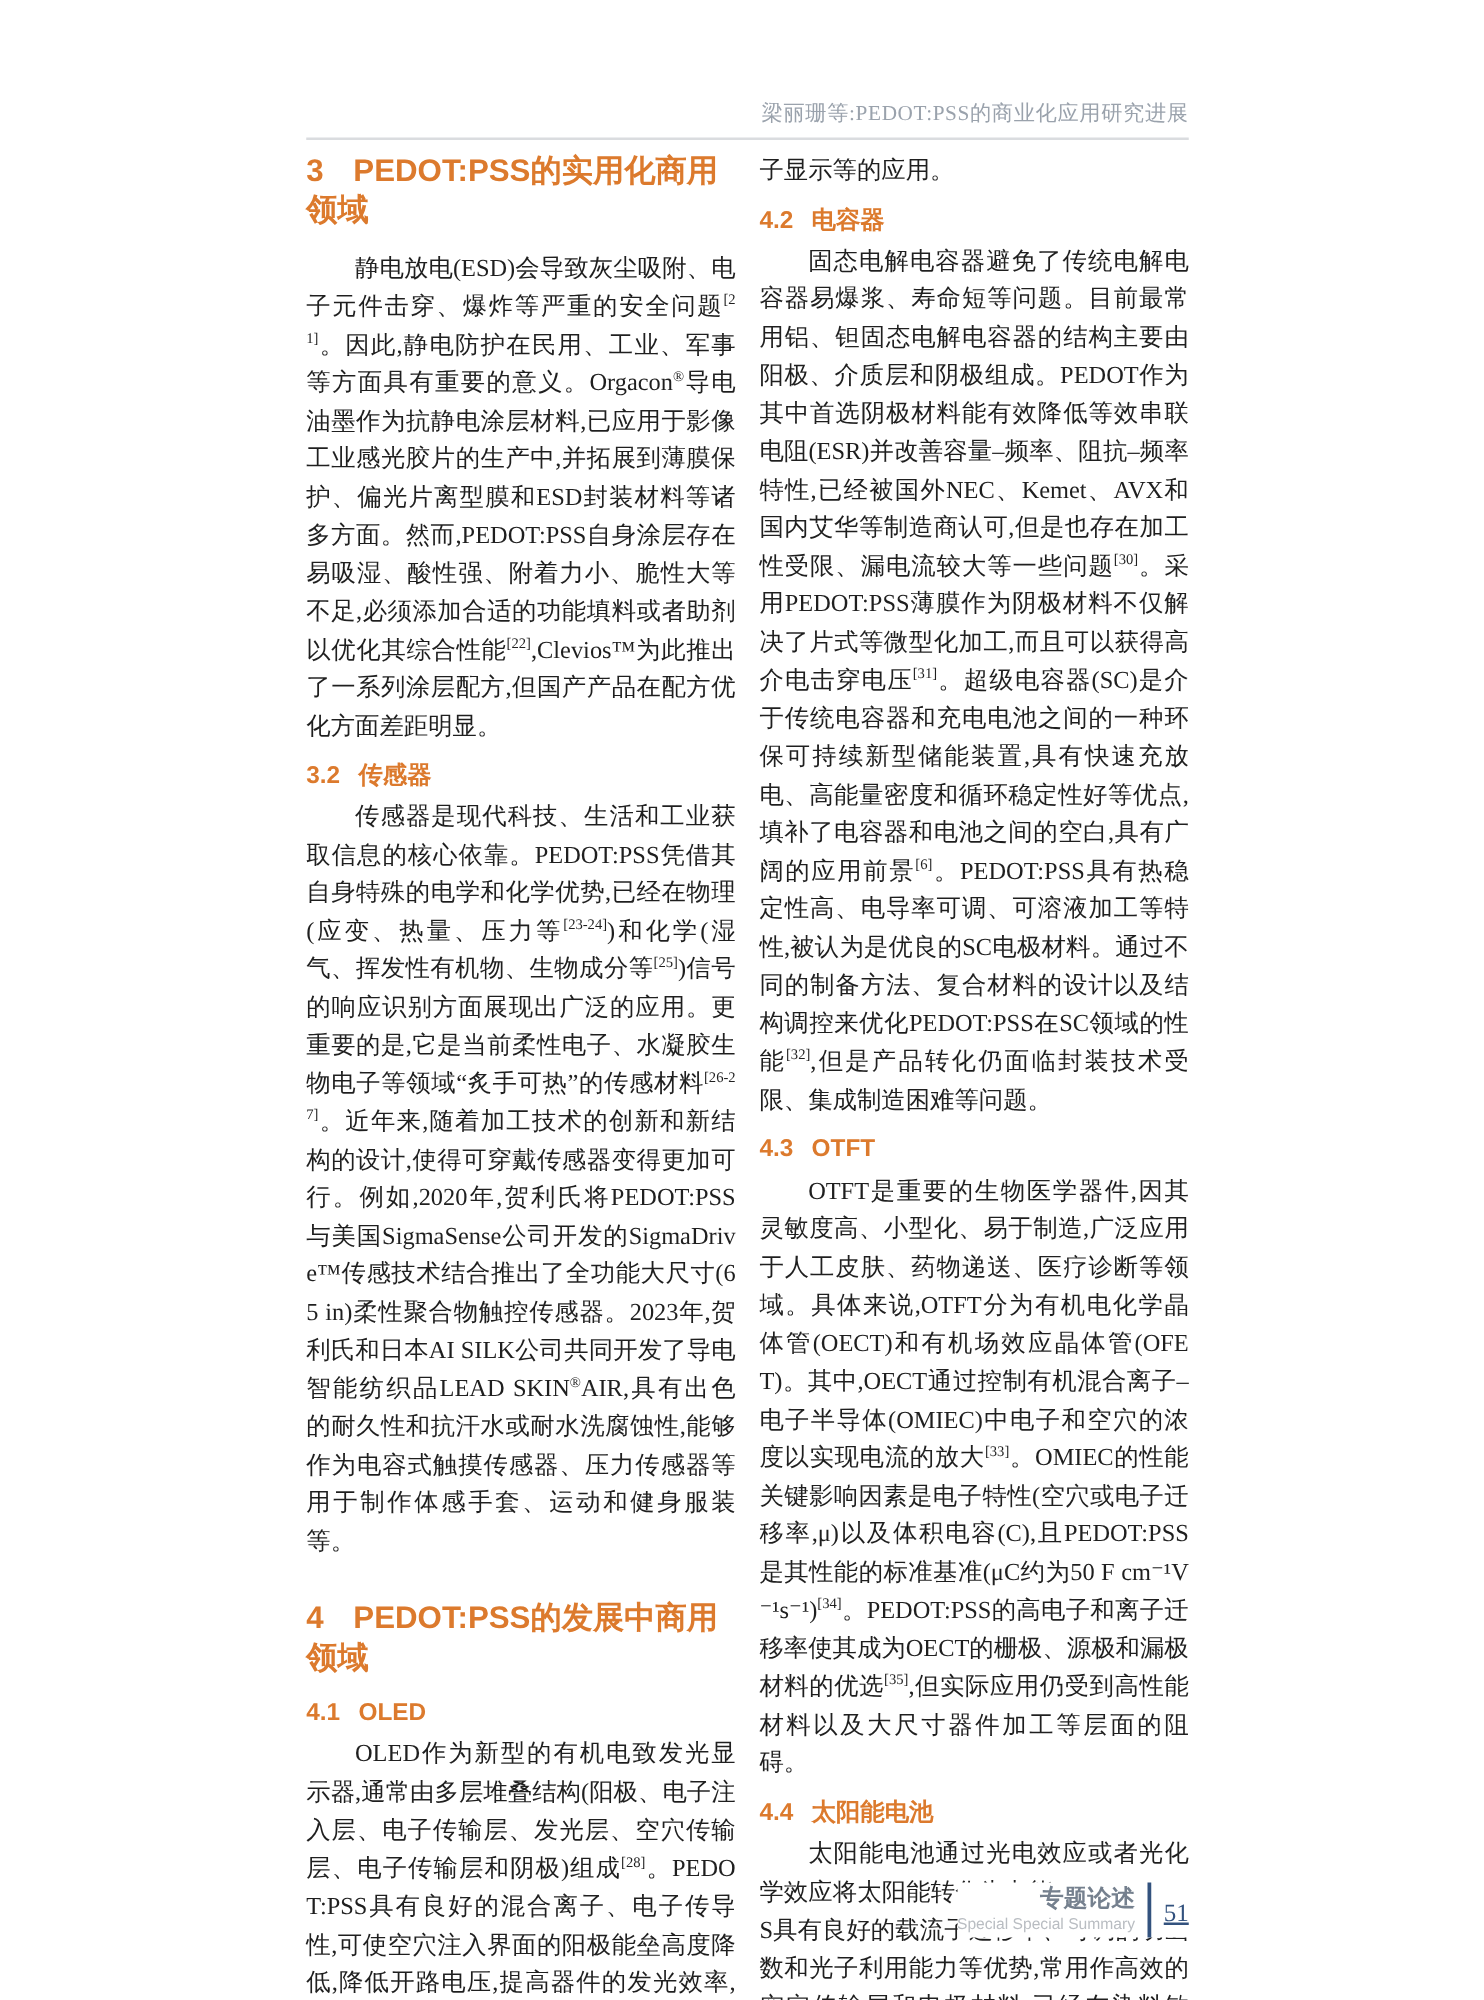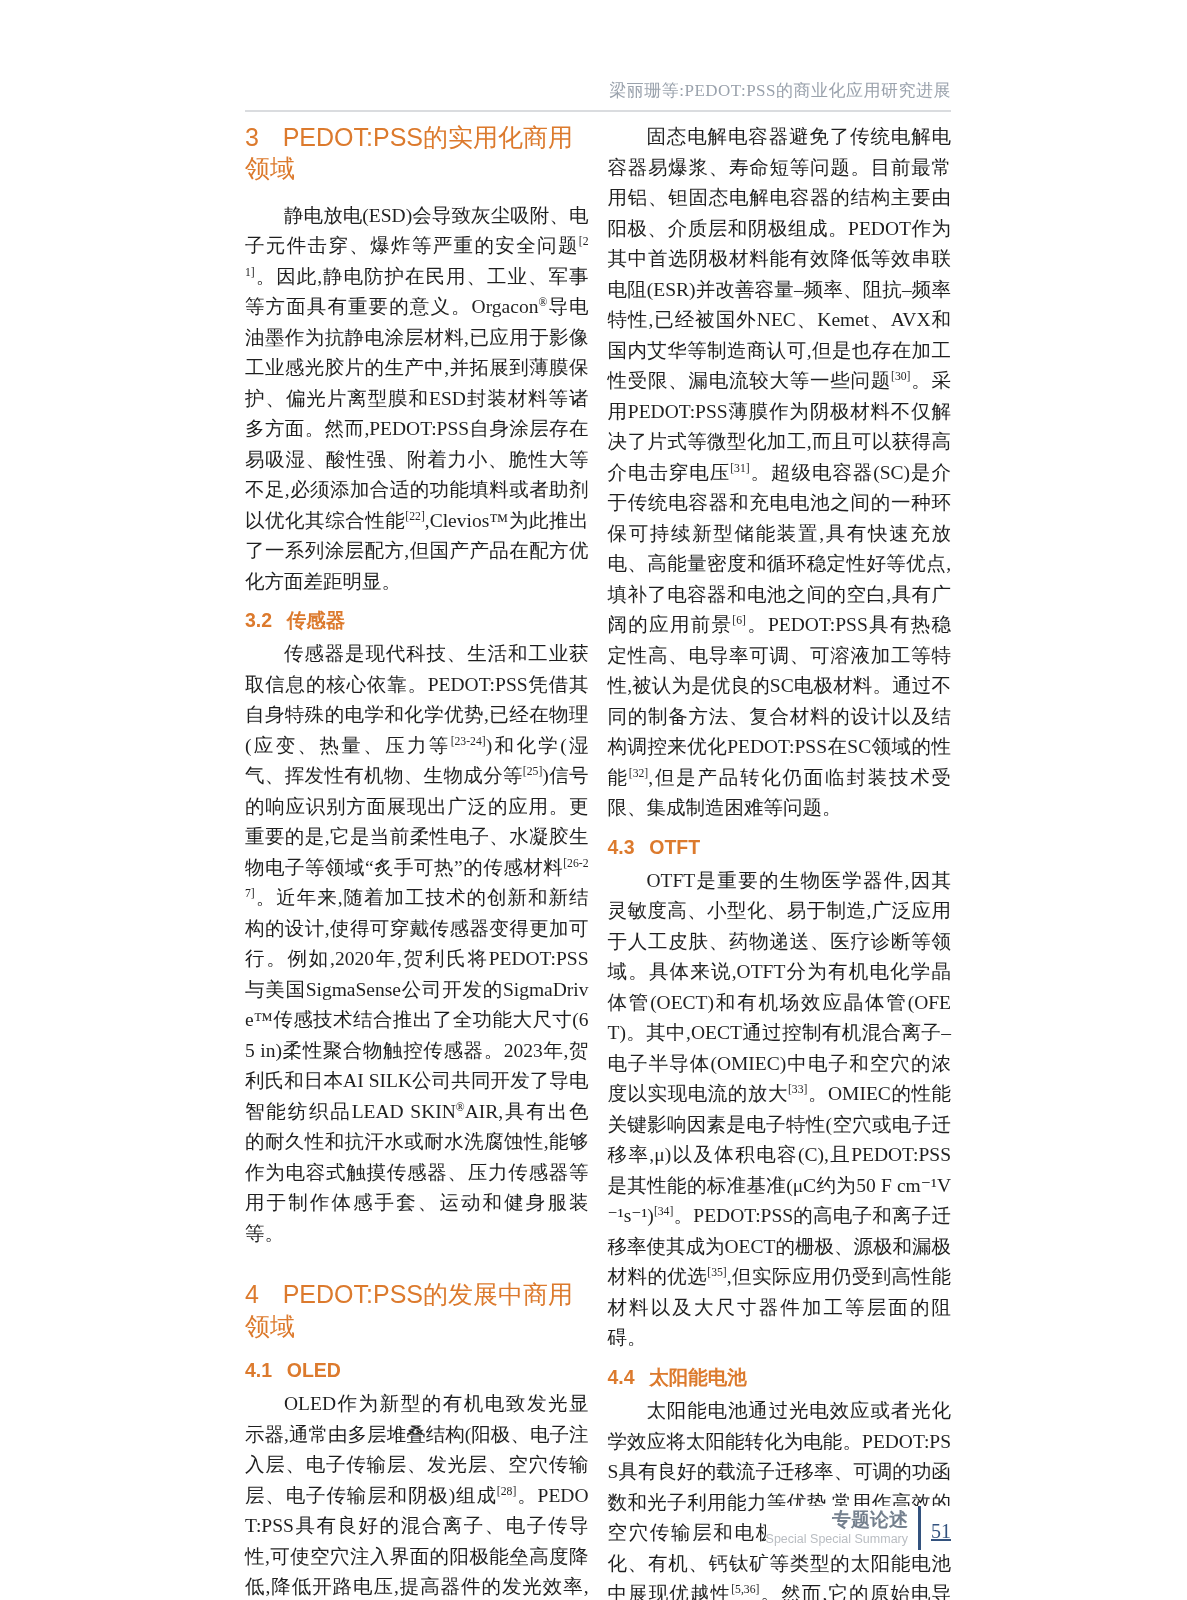--- a/index.html
+++ b/index.html
@@ -35,21 +35,21 @@
     height:0;
   }
   
   .content{
     position:absolute;top:122px;left:133px;right:124px;
     display:flex;gap:19px;
   }
   .col{width:455px;}
   h2.h2{
     font-family:"Liberation Sans","DejaVu Sans",sans-serif;
-    font-size:25px;font-weight:normal;
+    font-size:25px;font-weight:bold;
     color:var(--accent-orange);
     margin:30px 0 16px 0;line-height:1.25;
   }
   .col > :first-child{margin-top:0;}
   h3.h3{
     font-family:"Liberation Sans","DejaVu Sans",sans-serif;
     font-size:19.5px;font-weight:bold;
     color:var(--accent-orange);
     margin:11px 0 7px 0;line-height:1.25;
   }
@@ -106,20 +106,22 @@
     <div class="col">
         <h2 class="h2"><span class="num">3</span><span class="t">PEDOT:PSS的实用化商用领域</span></h2>
         <p class="para indent">静电放电(ESD)会导致灰尘吸附、电子元件击穿、爆炸等严重的安全问题<sup>[21]</sup>。因此,静电防护在民用、工业、军事等方面具有重要的意义。Orgacon<sup>®</sup>导电油墨作为抗静电涂层材料,已应用于影像工业感光胶片的生产中,并拓展到薄膜保护、偏光片离型膜和ESD封装材料等诸多方面。然而,PEDOT:PSS自身涂层存在易吸湿、酸性强、附着力小、脆性大等不足,必须添加合适的功能填料或者助剂以优化其综合性能<sup>[22]</sup>,Clevios™为此推出了一系列涂层配方,但国产产品在配方优化方面差距明显。</p>
         <h3 class="h3"><span class="num">3.2</span><span class="t">传感器</span></h3>
         <p class="para indent">传感器是现代科技、生活和工业获取信息的核心依靠。PEDOT:PSS凭借其自身特殊的电学和化学优势,已经在物理(应变、热量、压力等<sup>[23-24]</sup>)和化学(湿气、挥发性有机物、生物成分等<sup>[25]</sup>)信号的响应识别方面展现出广泛的应用。更重要的是,它是当前柔性电子、水凝胶生物电子等领域“炙手可热”的传感材料<sup>[26-27]</sup>。近年来,随着加工技术的创新和新结构的设计,使得可穿戴传感器变得更加可行。例如,2020年,贺利氏将PEDOT:PSS与美国SigmaSense公司开发的SigmaDrive™传感技术结合推出了全功能大尺寸(65 in)柔性聚合物触控传感器。2023年,贺利氏和日本AI SILK公司共同开发了导电智能纺织品LEAD SKIN<sup>®</sup>AIR,具有出色的耐久性和抗汗水或耐水洗腐蚀性,能够作为电容式触摸传感器、压力传感器等用于制作体感手套、运动和健身服装等。</p>
         <h2 class="h2"><span class="num">4</span><span class="t">PEDOT:PSS的发展中商用领域</span></h2>
         <h3 class="h3"><span class="num">4.1</span><span class="t">OLED</span></h3>
         <p class="para indent">OLED作为新型的有机电致发光显示器,通常由多层堆叠结构(阳极、电子注入层、电子传输层、发光层、空穴传输层、电子传输层和阴极)组成<sup>[28]</sup>。PEDOT:PSS具有良好的混合离子、电子传导性,可使空穴注入界面的阳极能垒高度降低,降低开路电压,提高器件的发光效率,因此成为电致发光材料的优选<sup>[29]</sup>。2014年,台湾Inputek公司应用Clevios™产品推出了全球首款大尺寸投射式电容触控(PCT)面板,表现出良好的清晰度、导电性。2015年,贺利氏与台湾工研院将基于Clevios™产品的外挂式触控面板与有源矩阵OLED技术相融合,推出了一款高柔性触控设备。在未来,将触控传感电极与OLED功能层集成,有望实现轻薄、供应链结构简化的OLED触控一体机的制造。到目前为止,研究人员在材料开发、器件结构设计、加工处理等方面深入研究,以期优化器件性能以满足柔性电</p>
       </div>
     <div class="col">
+        <p class="para">子显示等的应用。</p>
+        <h3 class="h3"><span class="num">4.2</span><span class="t">电容器</span></h3>
         <p class="para indent">固态电解电容器避免了传统电解电容器易爆浆、寿命短等问题。目前最常用铝、钽固态电解电容器的结构主要由阳极、介质层和阴极组成。PEDOT作为其中首选阴极材料能有效降低等效串联电阻(ESR)并改善容量–频率、阻抗–频率特性,已经被国外NEC、Kemet、AVX和国内艾华等制造商认可,但是也存在加工性受限、漏电流较大等一些问题<sup>[30]</sup>。采用PEDOT:PSS薄膜作为阴极材料不仅解决了片式等微型化加工,而且可以获得高介电击穿电压<sup>[31]</sup>。超级电容器(SC)是介于传统电容器和充电电池之间的一种环保可持续新型储能装置,具有快速充放电、高能量密度和循环稳定性好等优点,填补了电容器和电池之间的空白,具有广阔的应用前景<sup>[6]</sup>。PEDOT:PSS具有热稳定性高、电导率可调、可溶液加工等特性,被认为是优良的SC电极材料。通过不同的制备方法、复合材料的设计以及结构调控来优化PEDOT:PSS在SC领域的性能<sup>[32]</sup>,但是产品转化仍面临封装技术受限、集成制造困难等问题。</p>
         <h3 class="h3"><span class="num">4.3</span><span class="t">OTFT</span></h3>
         <p class="para indent">OTFT是重要的生物医学器件,因其灵敏度高、小型化、易于制造,广泛应用于人工皮肤、药物递送、医疗诊断等领域。具体来说,OTFT分为有机电化学晶体管(OECT)和有机场效应晶体管(OFET)。其中,OECT通过控制有机混合离子–电子半导体(OMIEC)中电子和空穴的浓度以实现电流的放大<sup>[33]</sup>。OMIEC的性能关键影响因素是电子特性(空穴或电子迁移率,μ)以及体积电容(C),且PEDOT:PSS是其性能的标准基准(μC约为50 F cm⁻¹V⁻¹s⁻¹)<sup>[34]</sup>。PEDOT:PSS的高电子和离子迁移率使其成为OECT的栅极、源极和漏极材料的优选<sup>[35]</sup>,但实际应用仍受到高性能材料以及大尺寸器件加工等层面的阻碍。</p>
         <h3 class="h3"><span class="num">4.4</span><span class="t">太阳能电池</span></h3>
         <p class="para indent">太阳能电池通过光电效应或者光化学效应将太阳能转化为电能。PEDOT:PSS具有良好的载流子迁移率、可调的功函数和光子利用能力等优势,常用作高效的空穴传输层和电极材料,已经在染料敏化、有机、钙钛矿等类型的太阳能电池中展现优越性<sup>[5,36]</sup>。然而,它的原始电导率低、水/氧敏感性、酸性等缺陷,影响了器件的使用效能和稳定性<sup>[37]</sup>。通过掺杂、复合以及补充修饰层等方法可改善上述缺陷<sup>[38-39]</sup>。为了满足商业应用的需求,能量转换效率、使用寿命等方面仍然是本方向需要攻克的关键。而发展高柔性高延展性的含PEDOT:PSS自供电模块并与柔性电子设备集成将有助于扩展太阳能电池新的应用空间。</p>
       </div>
   </div>
 
   <div class="footer">
     <div class="footer-labels">

